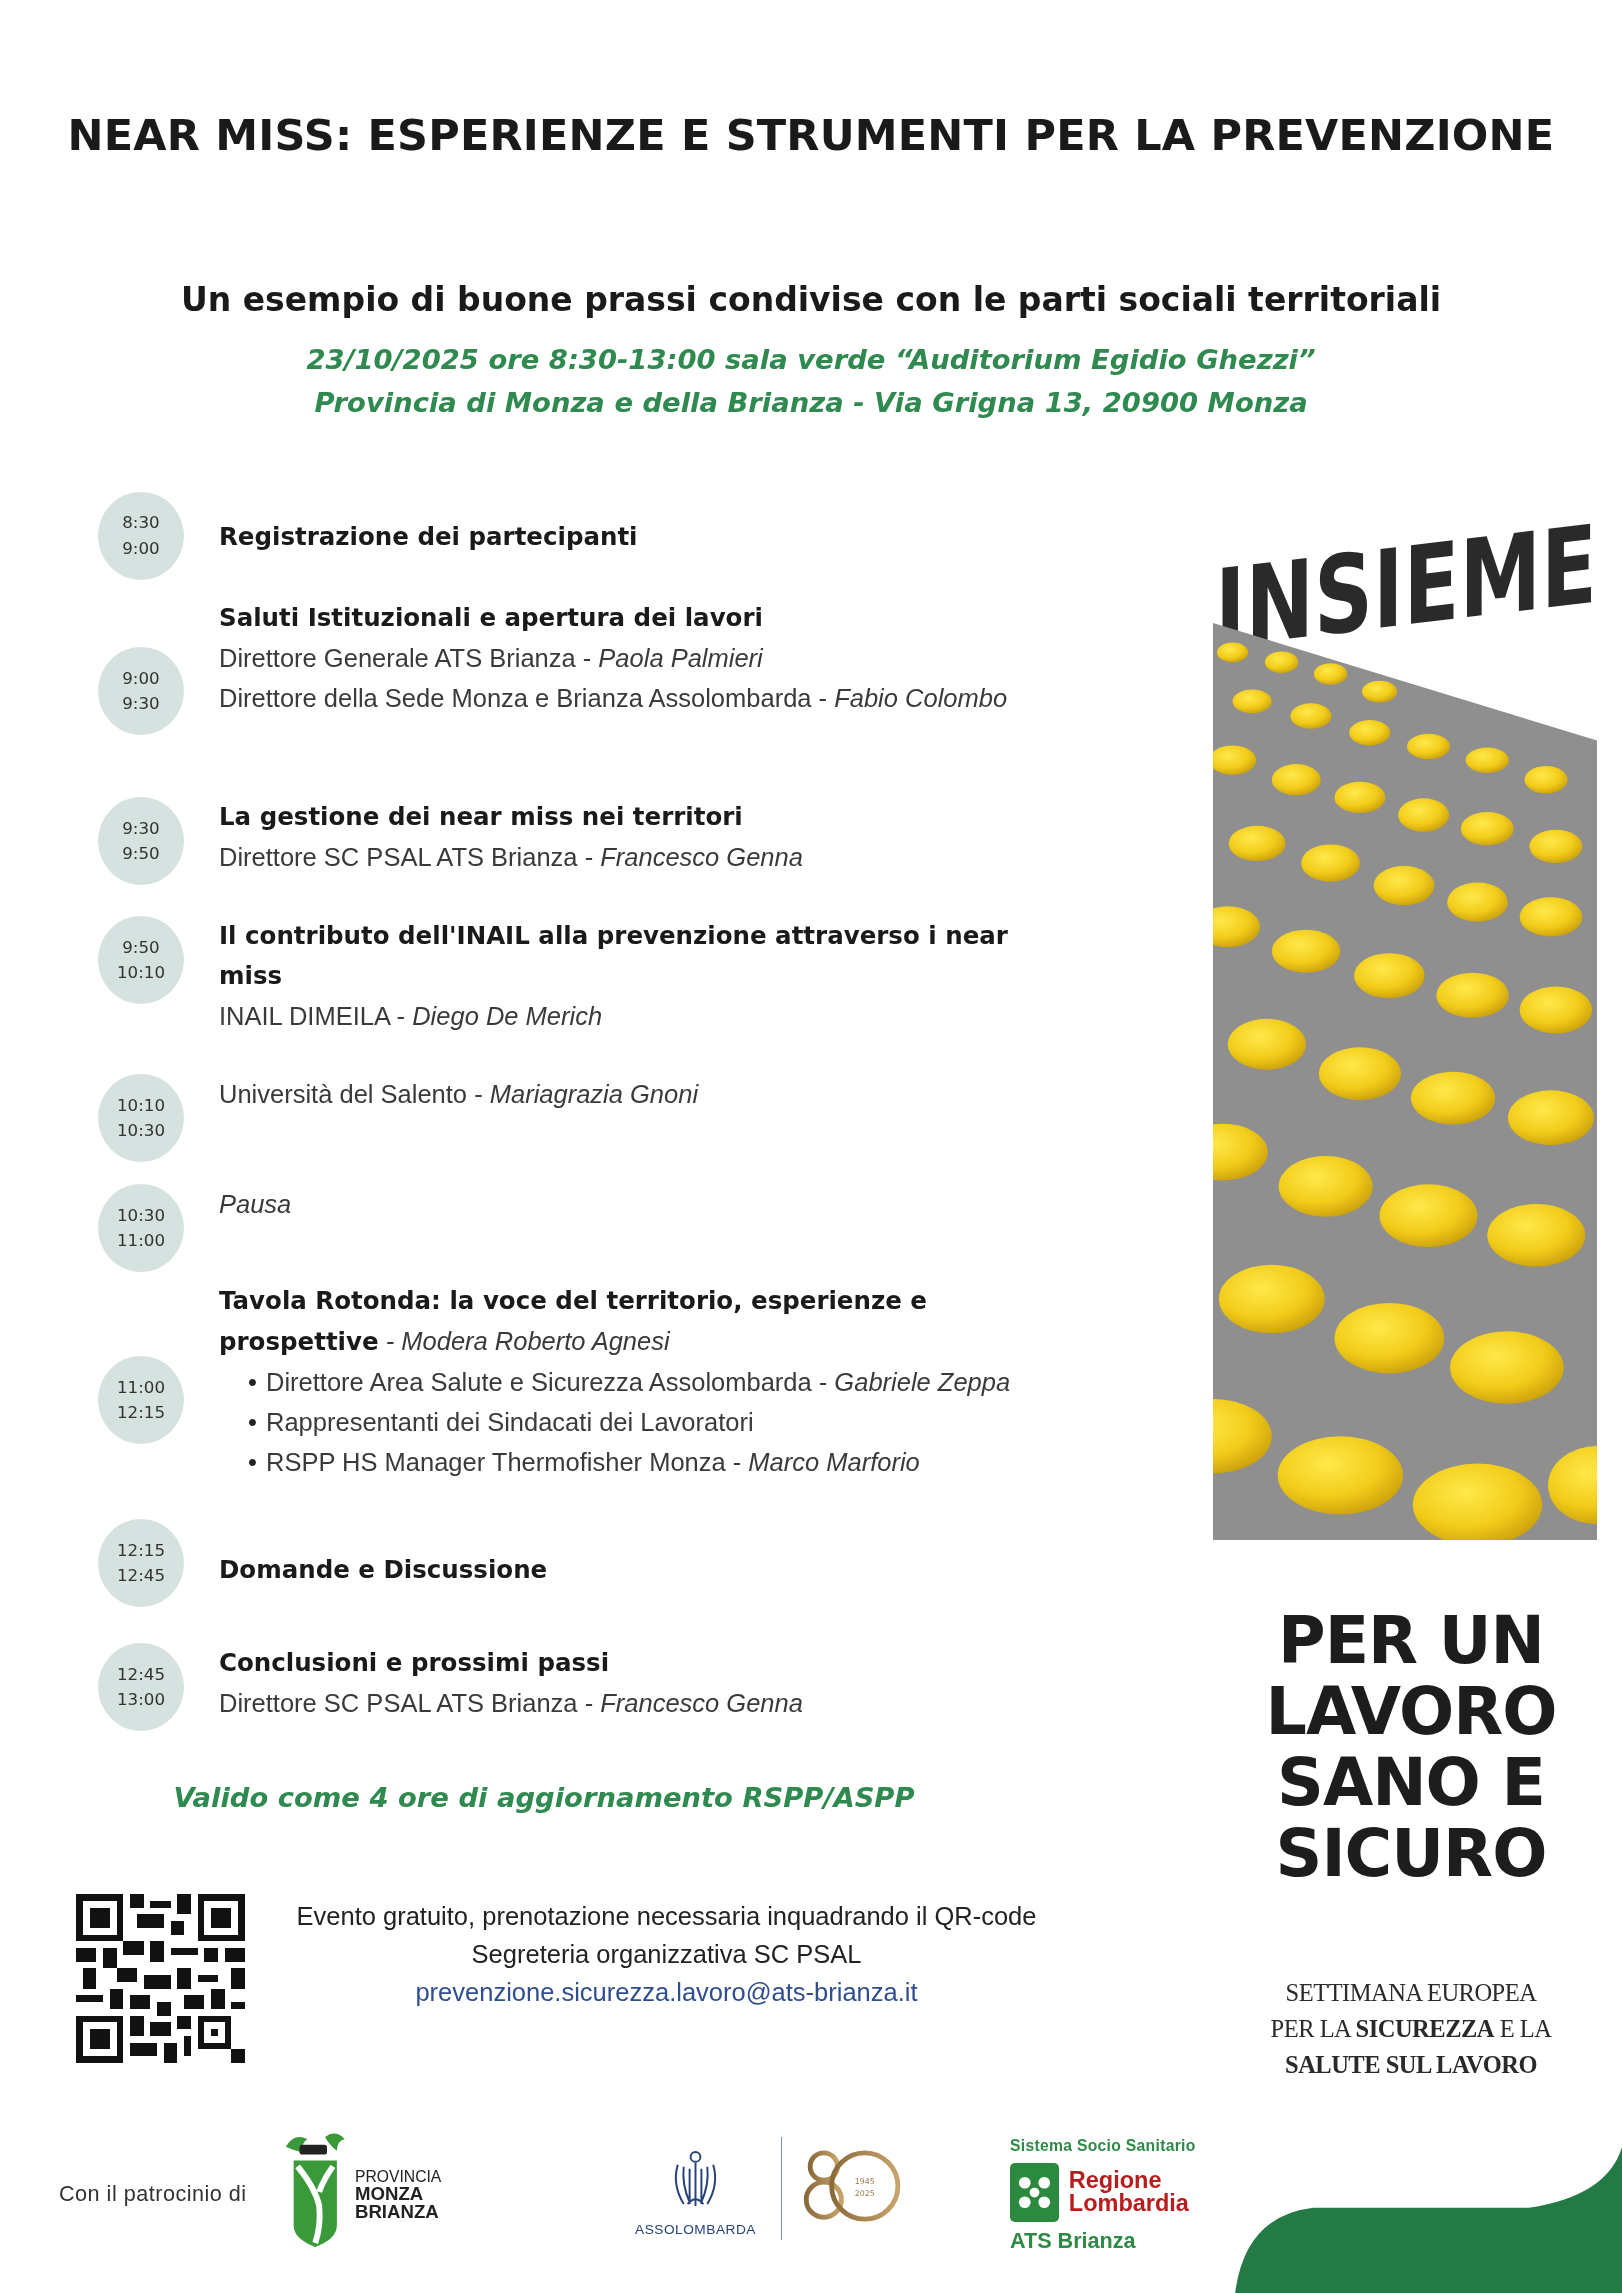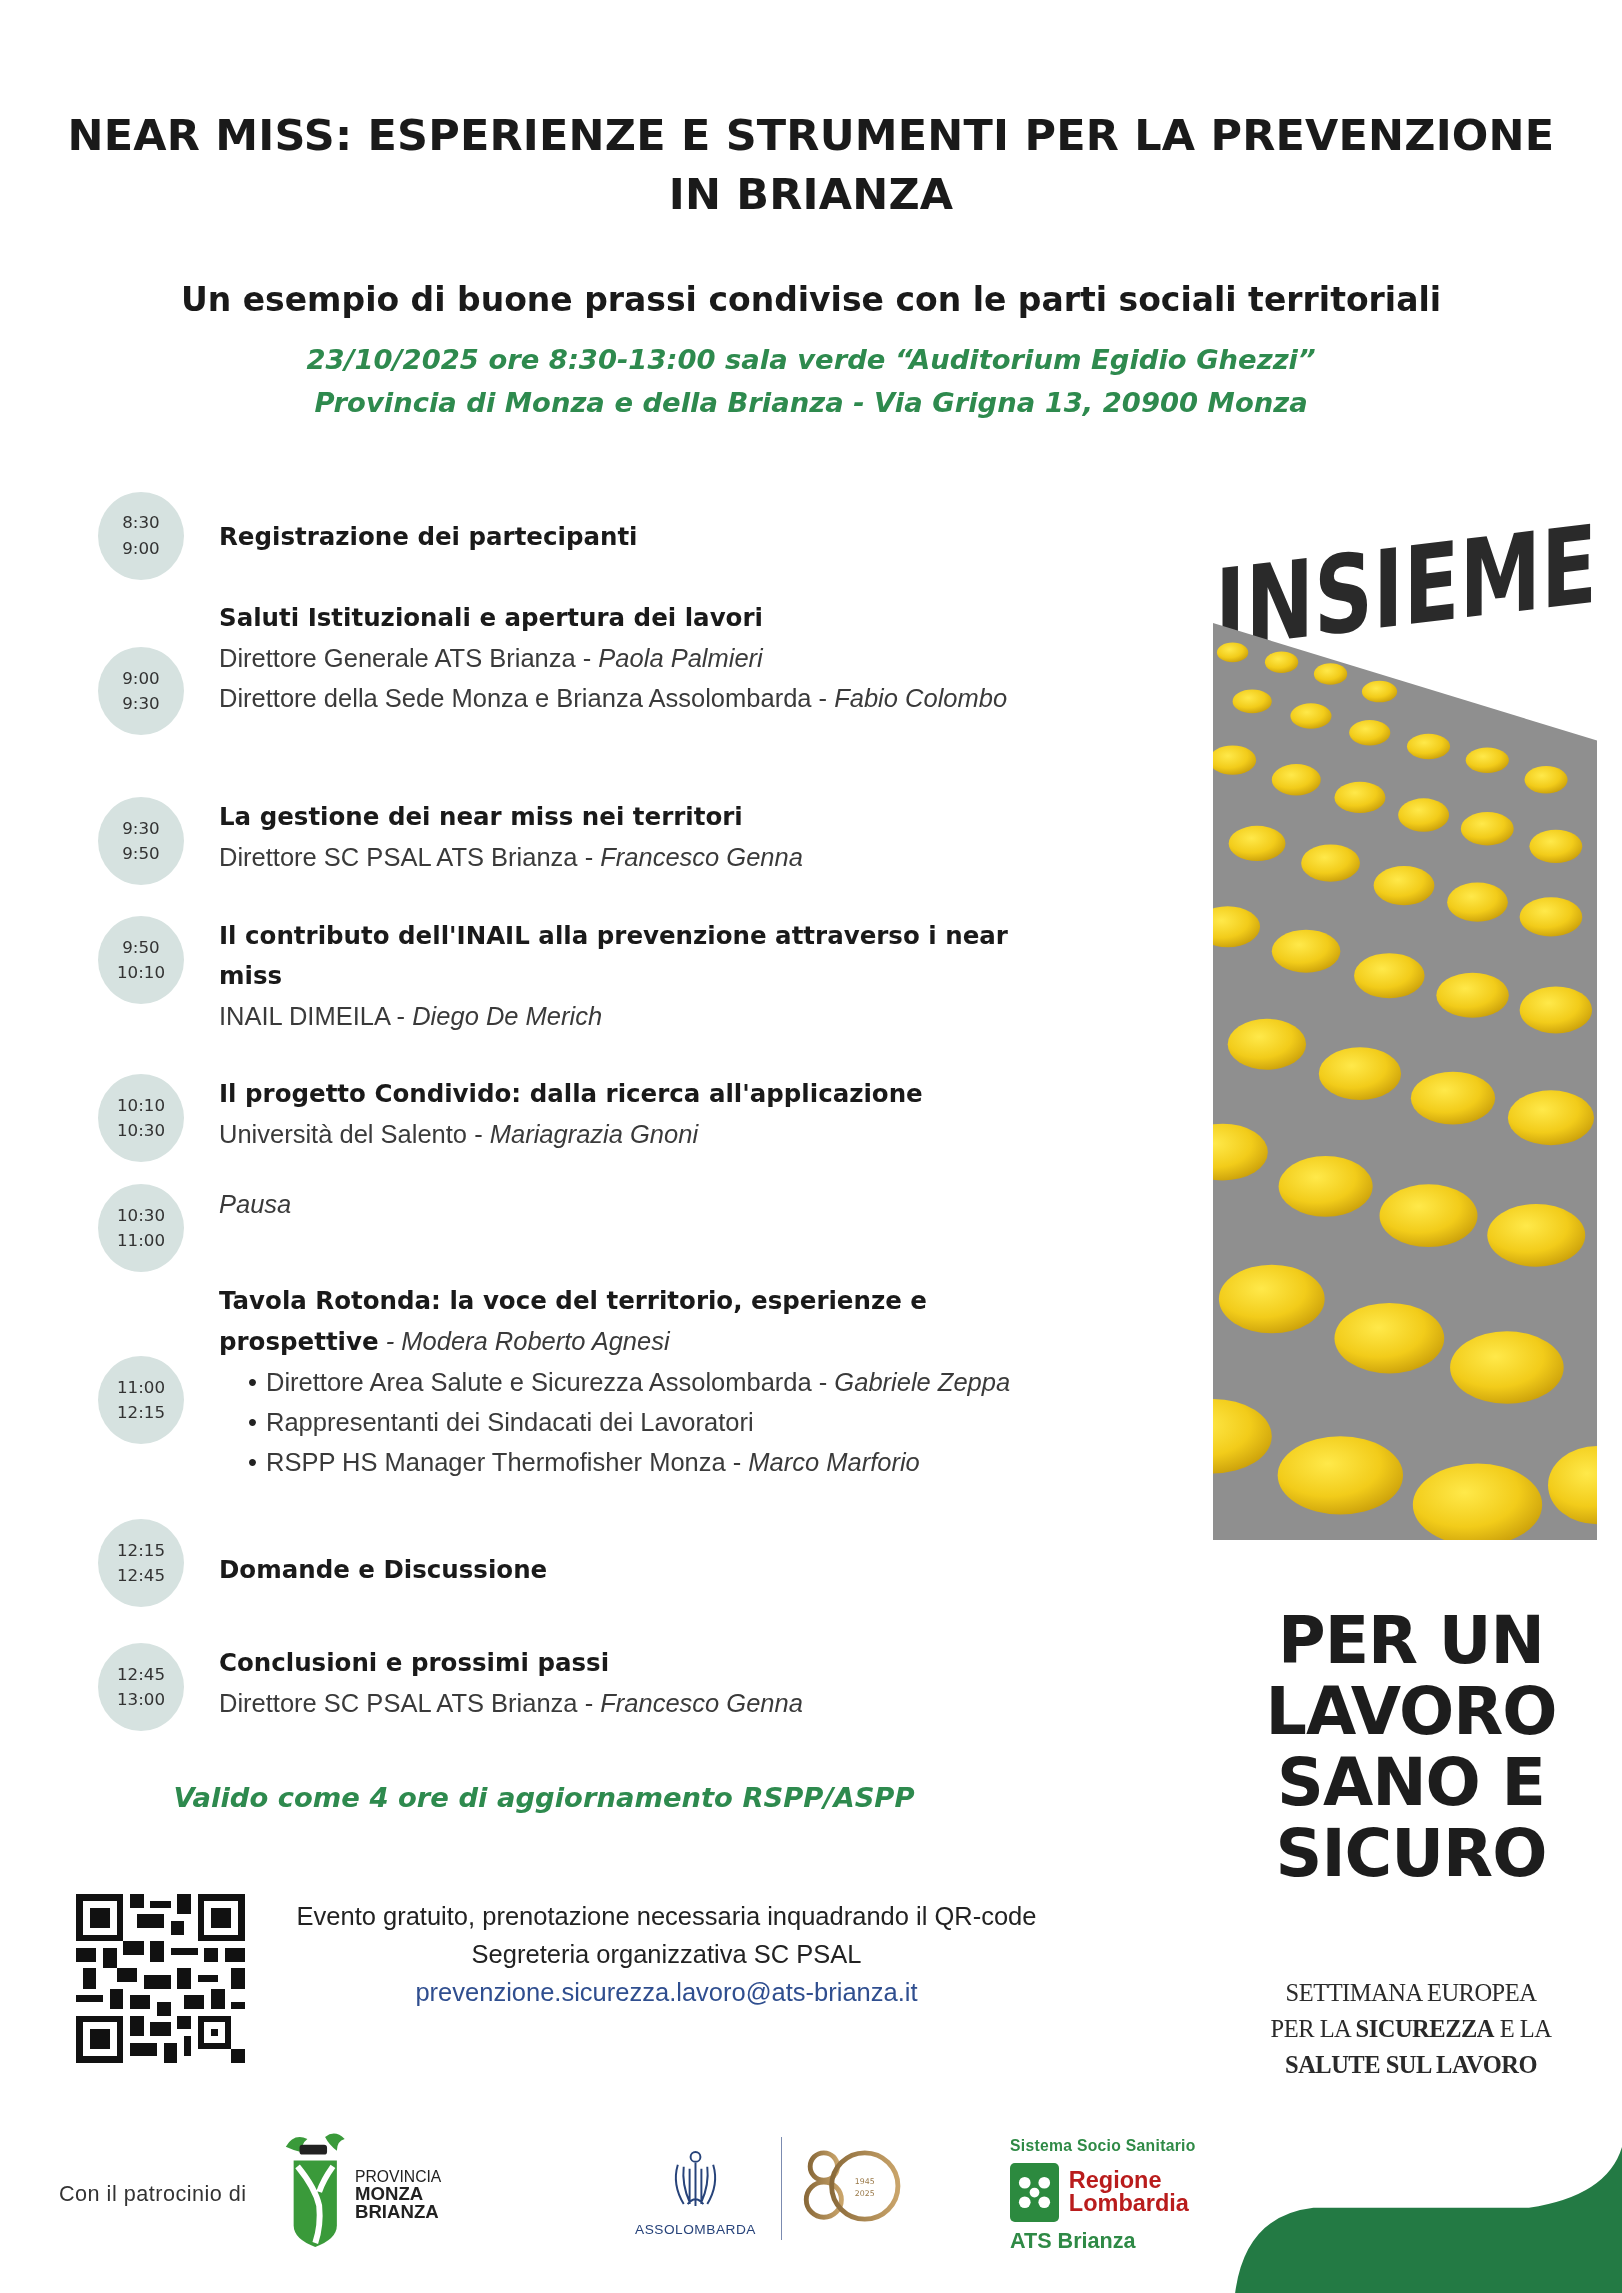--- a/index.html
+++ b/index.html
@@ -39,21 +39,20 @@
   .slogan { position:absolute; left:1215px; top:1605px; width:392px; text-align:center; font-family:"DejaVu Sans", sans-serif; font-weight:bold; font-size:65px; line-height:71px; color:#1d1d1d; letter-spacing:-1px; }
   .week { position:absolute; left:1215px; top:1975px; width:392px; text-align:center; font-family:Liberation Serif, serif; font-size:24.5px; line-height:36px; color:#2a2a2a; letter-spacing:-0.5px; }
   .week b { font-weight:bold; }
   .greenwave { position:absolute; left:1235px; top:2147px; width:387px; height:147px; }
 </style>
 </head>
 <body>
 
 <div class="title">
   <div>NEAR MISS: ESPERIENZE E STRUMENTI PER LA PREVENZIONE</div>
-  <div>IN BRIANZA</div>
 </div>
 <div class="subtitle">Un esempio di buone prassi condivise con le parti sociali territoriali</div>
 <div class="when">
   <div>23/10/2025 ore 8:30-13:00 sala verde “Auditorium Egidio Ghezzi”</div>
   <div>Provincia di Monza e della Brianza - Via Grigna 13, 20900 Monza</div>
 </div>
 
 <div class="agenda">
 
   <div class="row" style="top:0px">
@@ -99,21 +98,20 @@
       <div class="sub"><span>INAIL DIMEILA - </span><span class="it">Diego De Merich</span></div>
     </div>
   </div>
 
   <div class="row" style="top:586px">
     <div class="bubble" style="top:0px">
       <span>10:10</span>
       <span>10:30</span>
     </div>
     <div class="content" style="top:0px;width:882px">
-      <div class="head">Il progetto Condivido: dalla ricerca all'applicazione</div>
       <div class="sub"><span>Università del Salento - </span><span class="it">Mariagrazia Gnoni</span></div>
     </div>
   </div>
 
   <div class="row" style="top:696px">
     <div class="bubble" style="top:0px">
       <span>10:30</span>
       <span>11:00</span>
     </div>
     <div class="content" style="top:0px">

